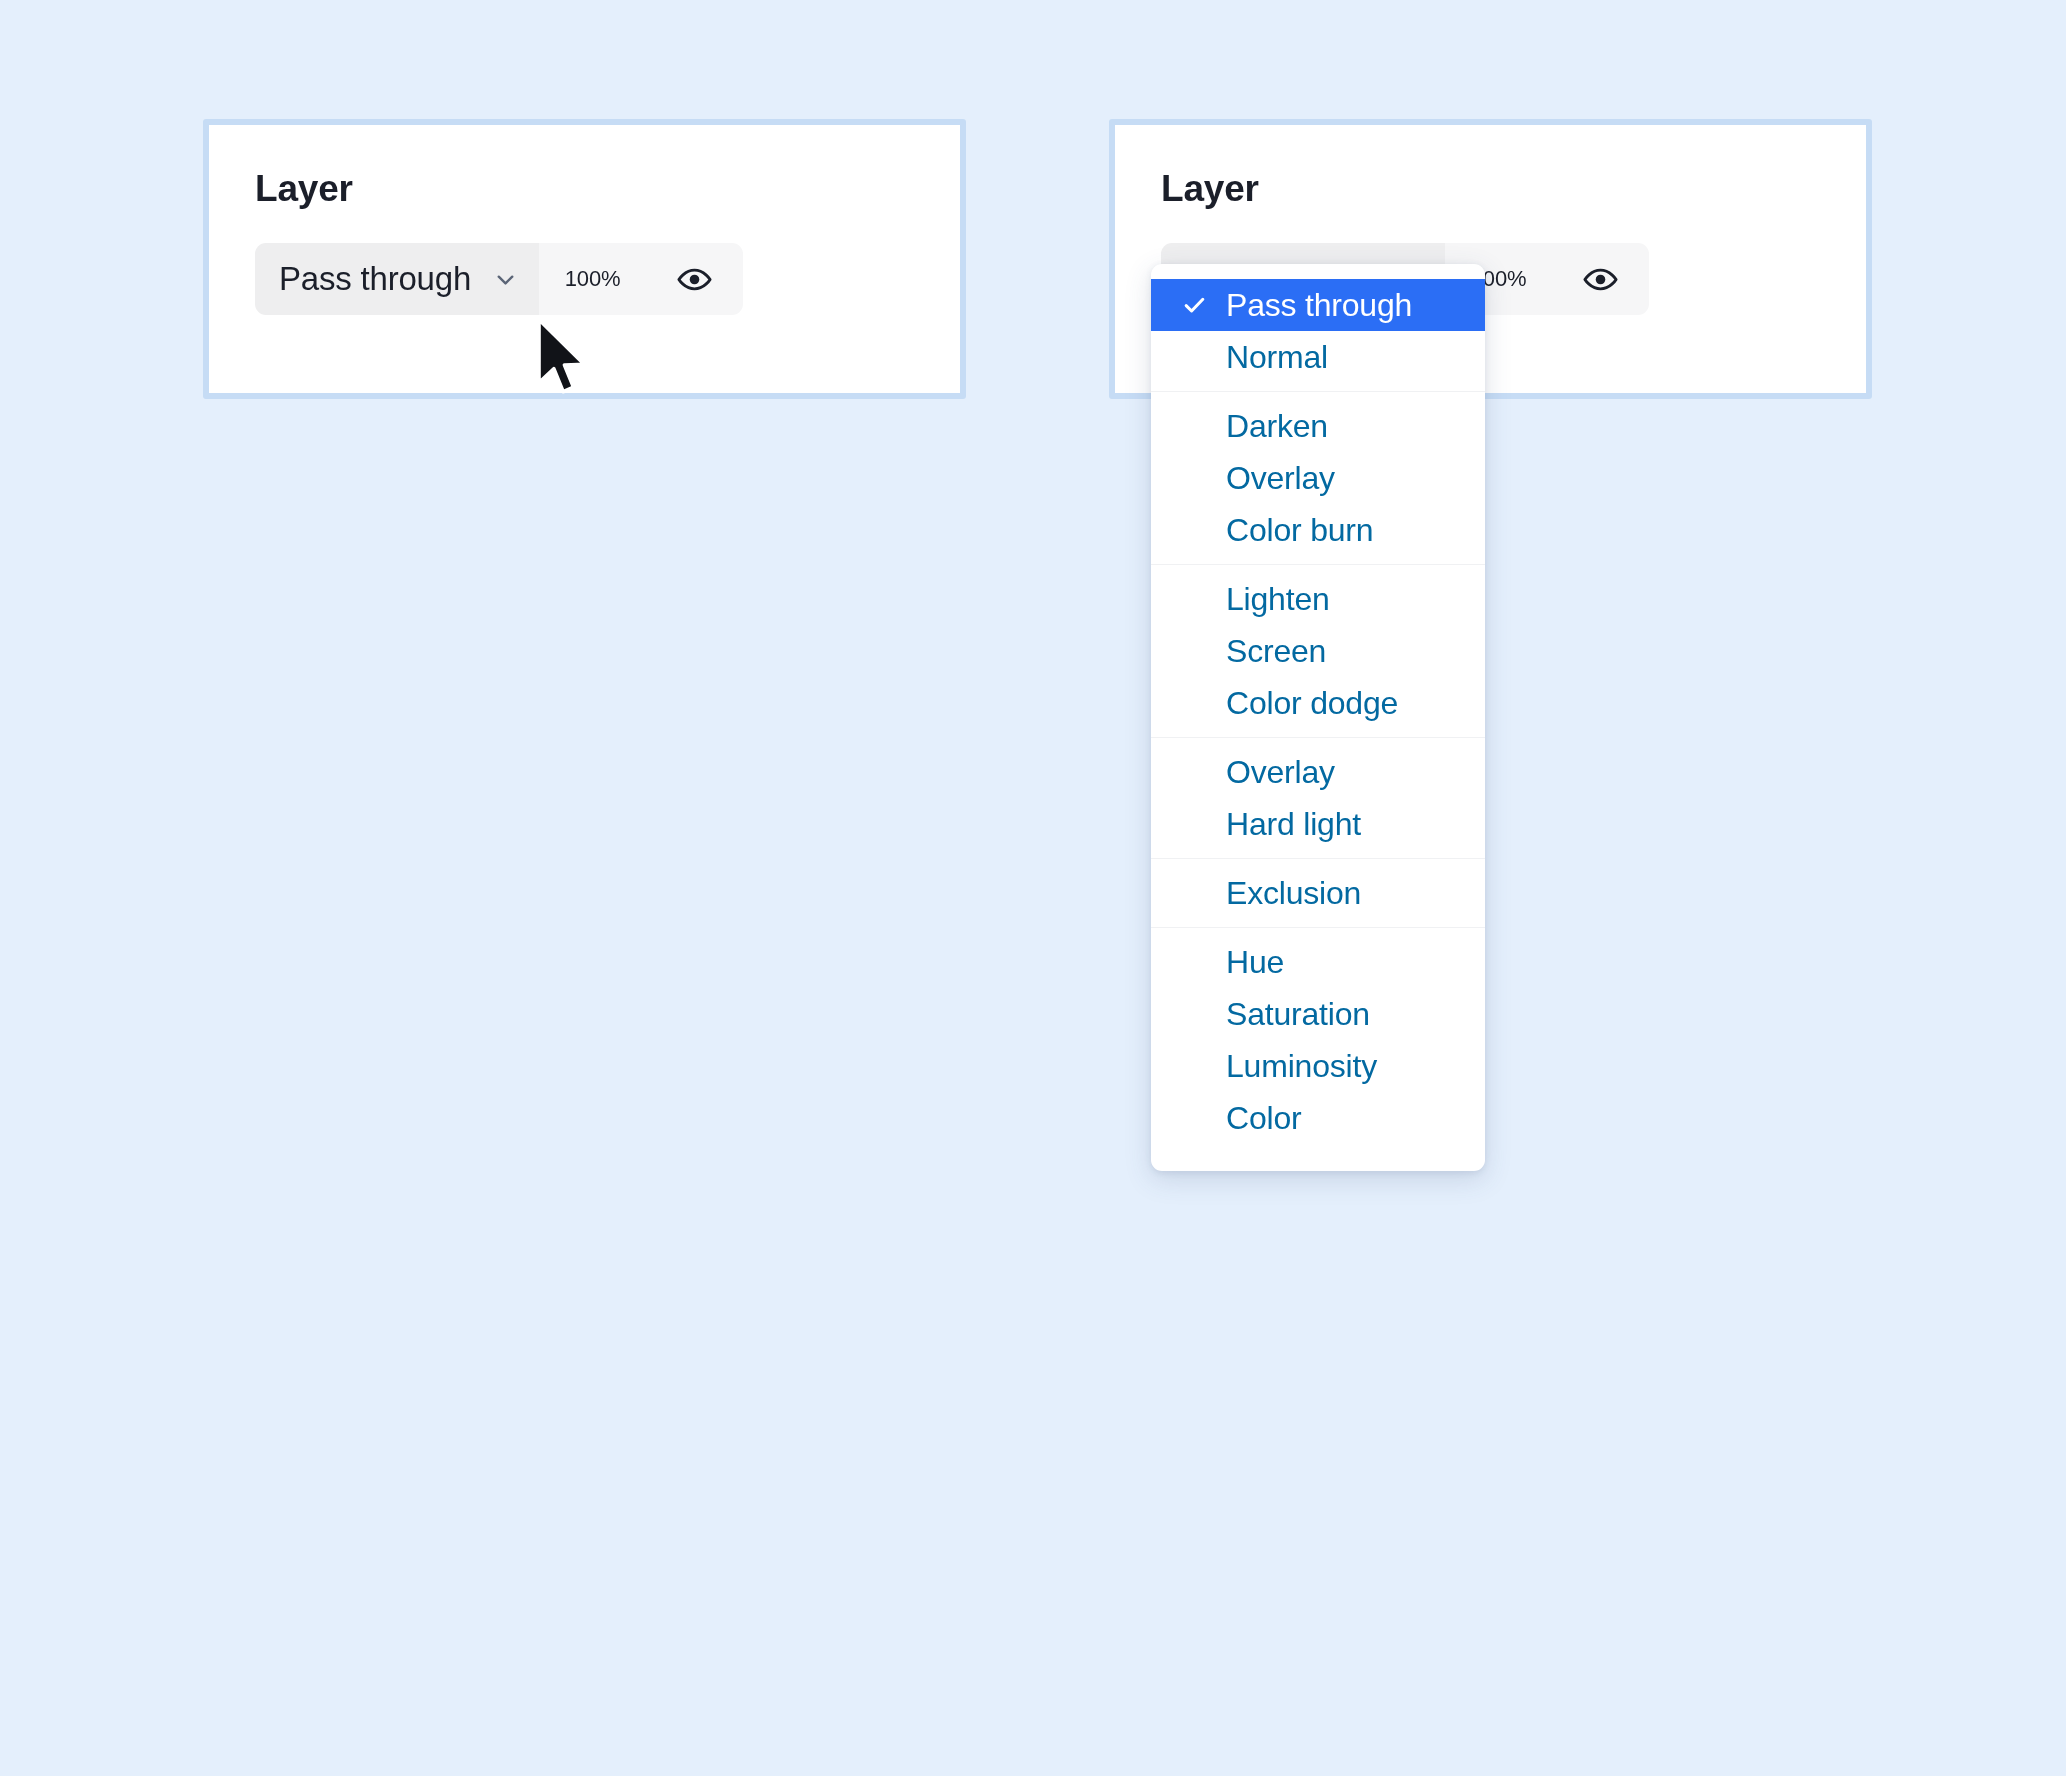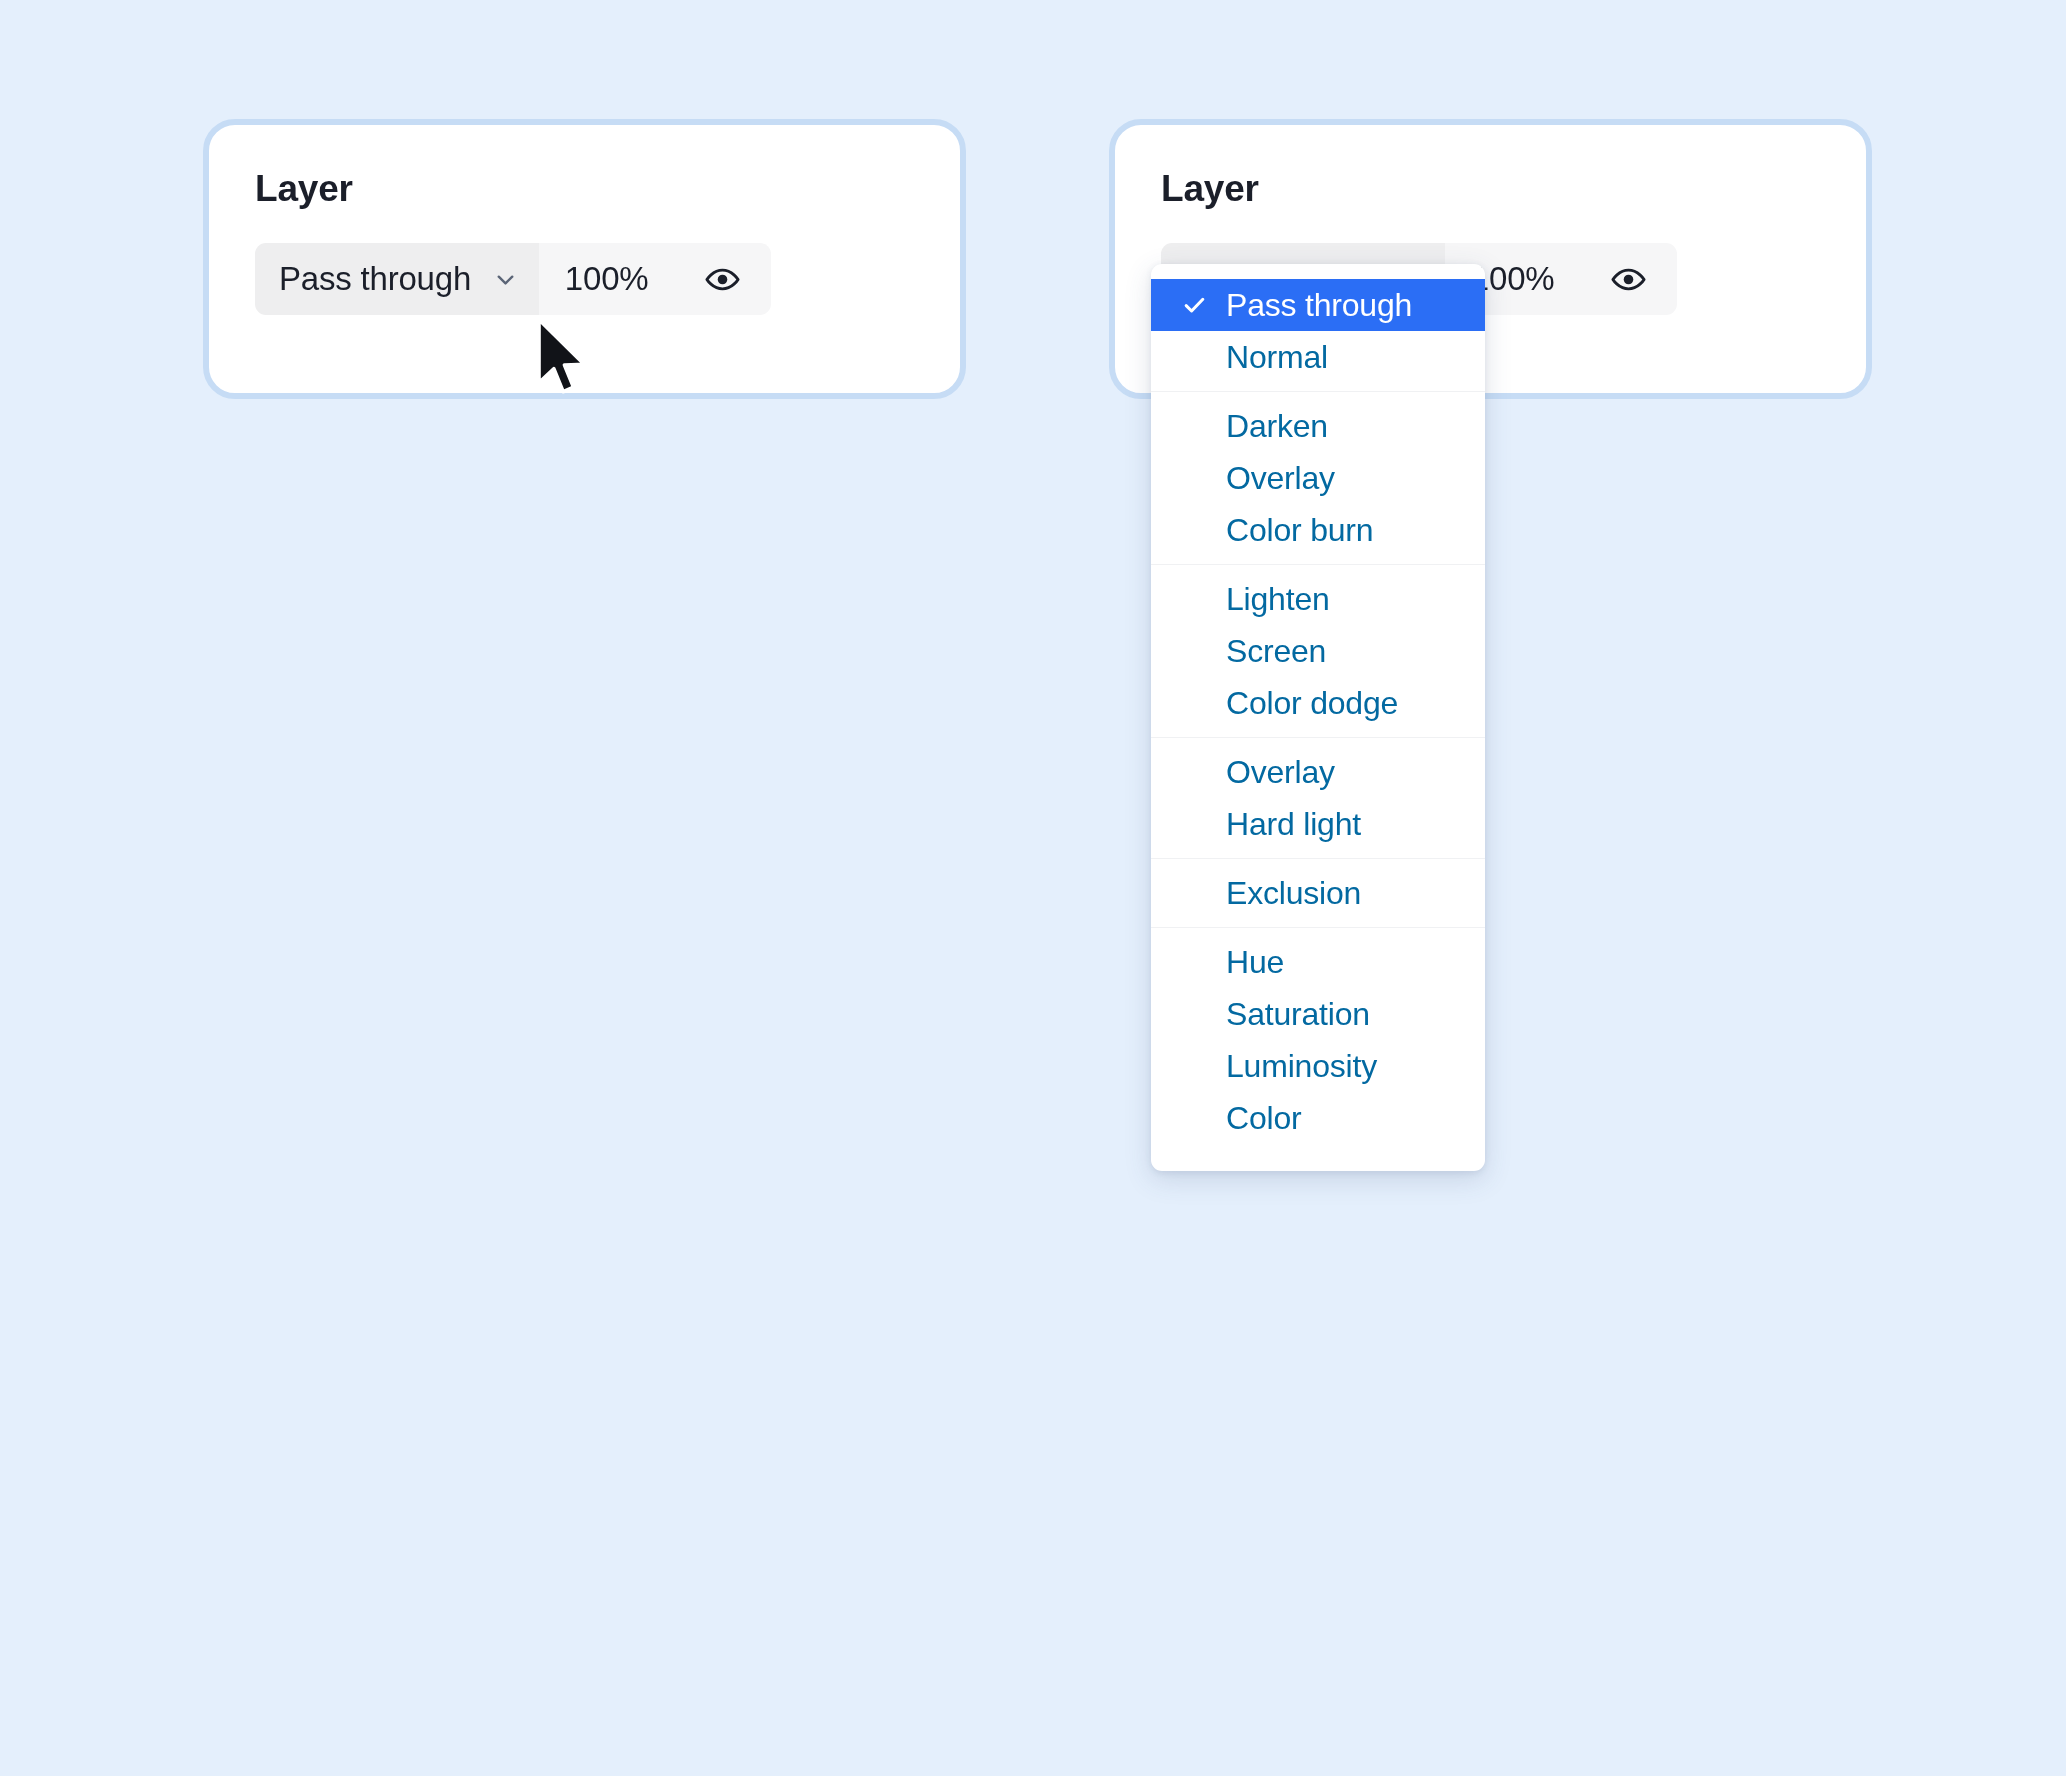--- a/index.html
+++ b/index.html
@@ -15,21 +15,21 @@
     font-family: "Liberation Sans", sans-serif;
     position: relative;
     -webkit-font-smoothing: antialiased;
   }
 
   
   .card {
     position: absolute;
     background: #ffffff;
     border: 6.4px solid #c6dcf5;
-    border-radius: 32px;
+    border-radius: 3px;
   }
 
   #card-left  { left: 203px;  top: 119px; width: 763px; height: 280px; }
   #card-right { left: 1109px; top: 119px; width: 763px; height: 280px; }
 
   .card-title {
     position: absolute;
     left: 46px;
     top: 43px;
     font-size: 37px;
@@ -76,21 +76,21 @@
 
   .seg-opacity {
     display: flex;
     align-items: center;
     gap: 56px;
     background: #f6f6f7;
     padding: 0 30px 0 25.4px;
   }
 
   .seg-opacity-value {
-    font-size: 33px;
+    font-size: 22px;
     color: #1b1f2a;
     letter-spacing: -0.2px;
   }
 
   .eye-icon {
     display: flex;
     align-items: center;
     justify-content: center;
     width: 37px;
     height: 37px;

